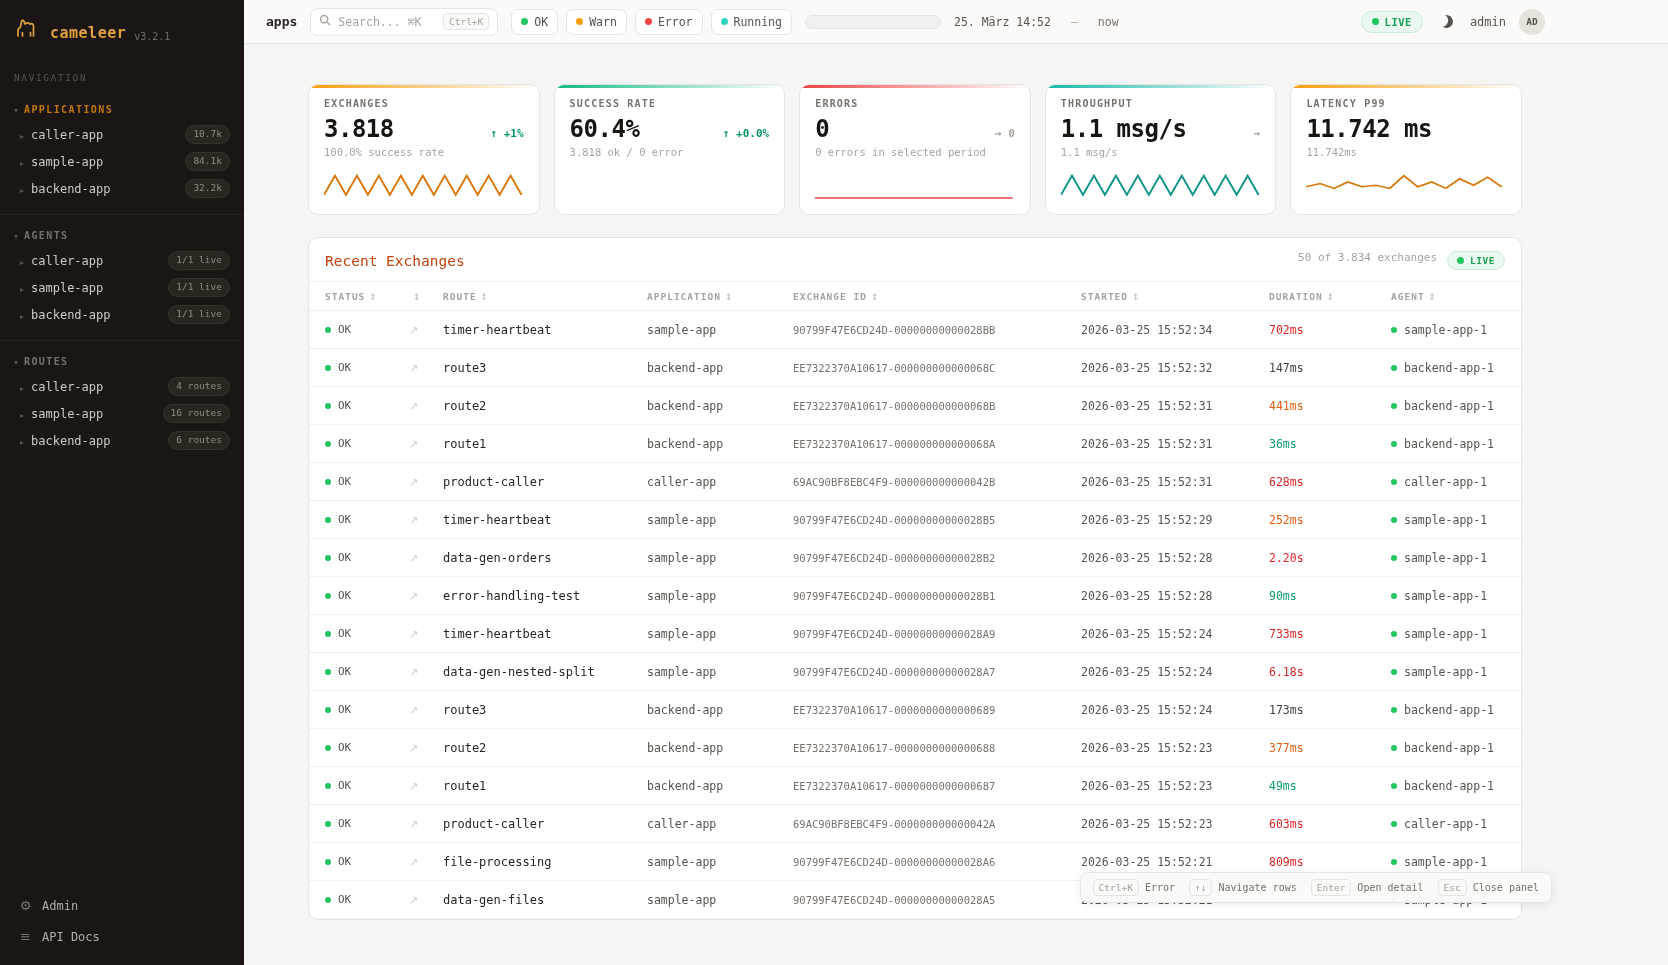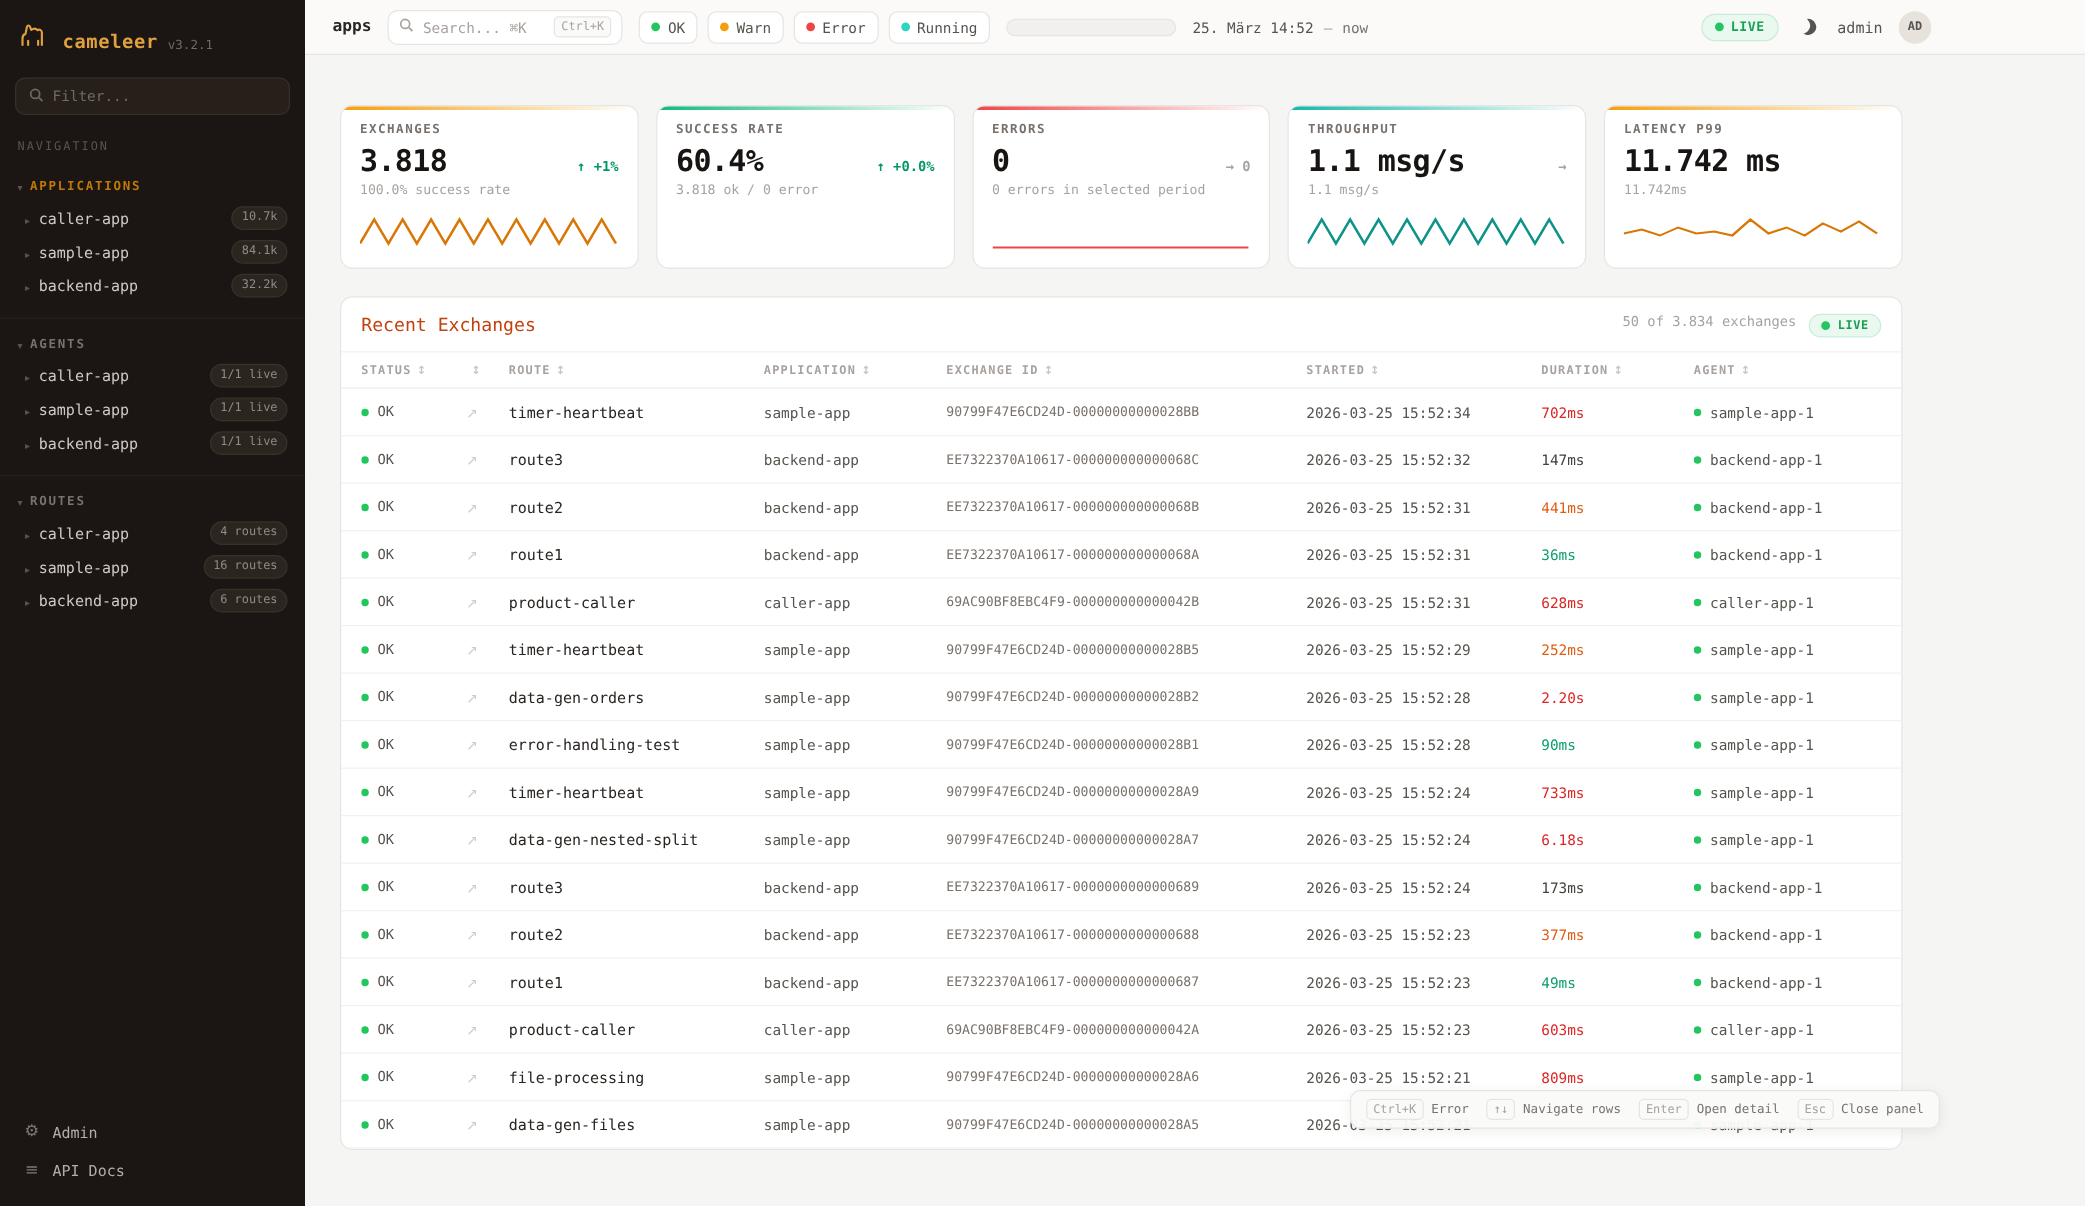--- a/index.html
+++ b/index.html
@@ -36,32 +36,32 @@
   .searchbox{display:flex;align-items:center;gap:7px;background:#fff;border:1px solid #e7e5e4;border-radius:8px;height:28px;padding:0 8px;width:188px;cursor:text}
   .searchbox input{border:none;outline:none;font:inherit;font-size:11.5px;color:#44403c;flex:1;min-width:0;background:transparent}
   .searchbox input::placeholder{color:#a8a29e}
   .kbd{font-size:9.5px;color:#a8a29e;border:1px solid #e7e5e4;background:#fafaf9;border-radius:4px;padding:2px 5px;line-height:1.2;white-space:nowrap}
   .chips{display:flex;gap:8px}
   .chip{display:flex;align-items:center;gap:6px;background:#fff;border:1px solid #e7e5e4;border-radius:7px;height:26px;padding:0 9px;font:inherit;font-size:11.5px;color:#57534e;cursor:pointer}
   .dot{width:7px;height:7px;border-radius:50%;display:inline-block;flex:0 0 auto}
   .dot.g{background:#22c55e}
   .segmented{display:flex;align-items:center;background:#f1f0ee;border:1px solid #e7e5e4;border-radius:8px;padding:2px;gap:2px}
   .range-btn{border:1px solid transparent;background:transparent;font:inherit;font-size:11.5px;color:#78716c;padding:3px 9px;border-radius:6px;cursor:pointer}
-  .timelabel{font-size:11.5px;color:#57534e;display:flex;gap:8px;align-items:center;cursor:pointer;white-space:nowrap}
+  .timelabel{font-size:11.5px;color:#57534e;display:flex;gap:20px;align-items:center;cursor:pointer;white-space:nowrap}
   .timelabel .sep{color:#a8a29e}
   .timelabel .now{color:#78716c}
   .top-right{margin-left:auto;display:flex;align-items:center;gap:13px}
   .live-pill{display:inline-flex;align-items:center;gap:6px;background:#e9f9ef;border:1px solid #c9ecd7;color:#1d9e57;font-size:10.5px;font-weight:700;letter-spacing:.5px;border-radius:999px;padding:4px 10px;cursor:pointer;white-space:nowrap}
   .moon-btn{border:none;background:transparent;cursor:pointer;display:flex;align-items:center;padding:4px}
   .moon-icon{width:13px;height:13px;border-radius:50%;box-shadow:inset -4px -3px 0 0 #57534e;display:block;transform:rotate(-25deg)}
   .user{font-size:12px;color:#57534e}
   .avatar{width:26px;height:26px;border-radius:50%;background:#e7e2dc;color:#57534e;font-size:9.5px;font-weight:700;display:flex;align-items:center;justify-content:center;cursor:pointer}
 
   
-  .content{flex:1;overflow:hidden;padding:40px 146px 0 28px}
+  .content{flex:1;overflow:hidden;padding:40px 146px 0 64px}
   .cards{display:grid;grid-template-columns:repeat(5,1fr);gap:14px}
   .card{position:relative;background:#fff;border:1px solid #e7e5e4;border-radius:10px;padding:13px 15px 12px;height:131px;display:flex;flex-direction:column;overflow:hidden;cursor:pointer}
   .card-accent{position:absolute;top:0;left:0;right:0;height:3px}
   .card-label{font-size:10px;letter-spacing:1.2px;color:#78716c;font-weight:700}
   .card-valrow{display:flex;align-items:baseline;justify-content:space-between;margin-top:6px;gap:6px}
   .card-value{font-size:24px;font-weight:700;color:#171412;letter-spacing:-.5px;white-space:nowrap}
   .card-trend{font-size:11px;font-weight:700;white-space:nowrap}
   .card-sub{font-size:10.5px;color:#a8a29e;margin-top:3px;white-space:nowrap}
   .spark{width:100%;height:32px;margin-top:auto}
 
@@ -103,29 +103,20 @@
       <span>
         <svg width="28" height="24" viewBox="0 0 28 24" fill="none" stroke="#e0a13e" stroke-width="1.7" stroke-linecap="round" stroke-linejoin="round">
           <path d="M4 21v-5c0-2.6 1.4-3.6 2.4-3.9L7.5 6.6c.3-1.4 1.9-1.6 2.5-.3l1 2.7c1.9-1.5 3.8-1.3 5 .2 1.3-1.1 3.5-.4 3.5 1.9V21"></path>
           <path d="M8.5 21v-3.4M16.5 21v-3.4"></path>
         </svg>
       </span>
       <span class="logo-name">cameleer</span>
       <span class="logo-ver">v3.2.1</span>
     </div>
 
-    <div class="filter-box">
-      <span>
-        <svg width="12" height="12" viewBox="0 0 14 14" fill="none" stroke="#6f6a64" stroke-width="1.6">
-            <circle cx="6" cy="6" r="4.2"></circle>
-            <path d="M9.5 9.5 12.8 12.8"></path>
-          </svg>
-      </span>
-      <input placeholder="Filter..." style="">
-    </div>
 
     <div class="nav-label">NAVIGATION</div>
 
     <div class="sections">
         <div class="section">
     <div class="section-header">
       <span class="caret"></span>
       <span class="section-title" style="color: rgb(194, 120, 3);">APPLICATIONS</span>
     </div>
     <div class="section-items">

